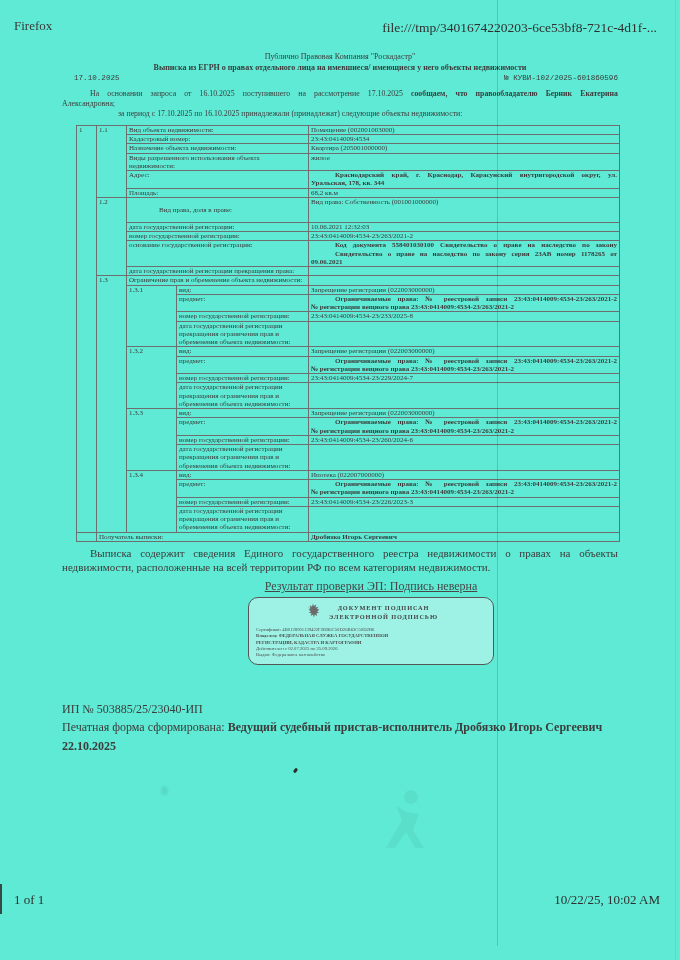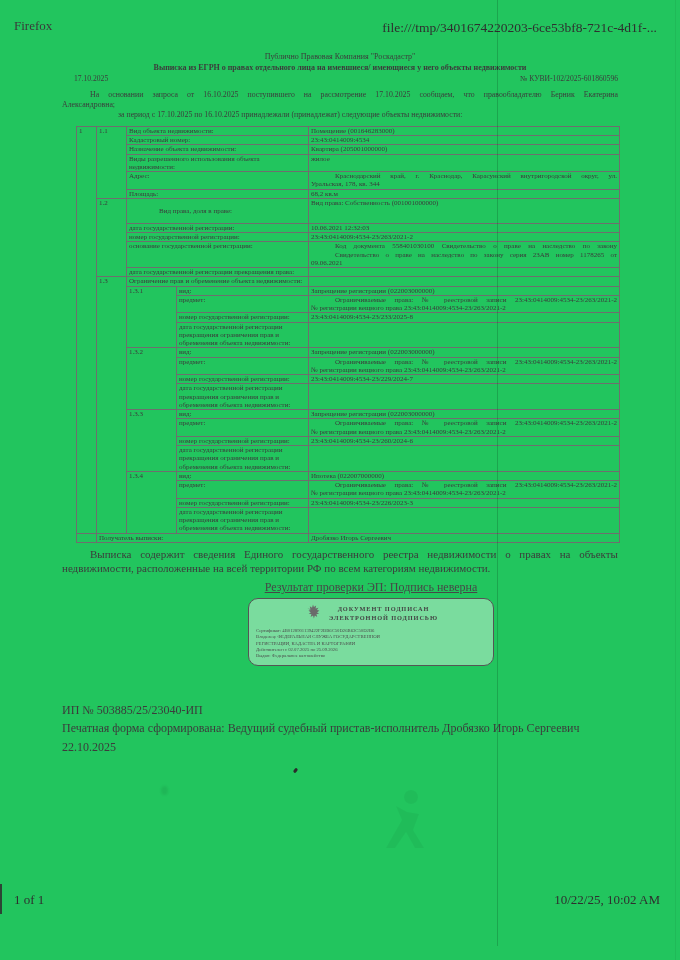--- a/index.html
+++ b/index.html
@@ -1,32 +1,32 @@
 <!DOCTYPE html>
 <html><head>
 <meta charset="utf-8">
 <style>
   html,body{margin:0;padding:0;}
   body{width:680px;height:960px;background:#f4f4f2;}
-  .page{position:relative;width:680px;height:960px;background:#22c55e;overflow:hidden;
+  .page{position:relative;width:680px;height:960px;background:#5eead4;overflow:hidden;
         font-family:"Liberation Serif","DejaVu Serif",serif;color:#3c3c3c;}
   
   .print-top-left{position:absolute;left:14px;top:18px;font-size:13px;color:#3a3a3a;}
   .print-top-right{position:absolute;right:23px;top:20px;font-size:13.5px;color:#2f2f2f;}
   .print-bottom-left{position:absolute;left:14px;top:892px;font-size:13px;color:#2f2f2f;}
   .print-bottom-right{position:absolute;right:20px;top:892px;font-size:13px;color:#2f2f2f;}
   
   .content{position:absolute;left:62px;top:52px;width:556px;}
   .org-line{text-align:center;font-size:8px;}
   .doc-title{text-align:center;font-size:8px;font-weight:bold;margin-top:2px;}
-  .meta-row{display:flex;justify-content:space-between;font-size:7.6px;margin-top:2px;padding-left:12px;}
+  .meta-row{display:flex;justify-content:space-between;font-size:7.6px;margin-top:2px;padding-left:12px;font-family:Liberation Mono, monospace;}
   .intro{margin-top:7px;font-size:7.8px;line-height:1.28;}
   .intro .l1{text-align:justify;text-align-last:justify;text-indent:28px;}
   .intro .l3{padding-left:56px;}
-  .b{font-weight:normal;}
+  .b{font-weight:bold;}
   
   table.egrn{margin-top:6px;margin-left:14px;border-collapse:collapse;width:544px;
              font-size:7px;line-height:1.18;table-layout:fixed;color:#3b3b3b;}
   table.egrn td{border:1px solid #6e6e6e;padding:0 2px;vertical-align:top;overflow:hidden;}
   td.num{vertical-align:middle;}
   td.val{text-align:left;}
   td.val .jl{text-align:justify;text-align-last:justify;padding-left:24px;}
   tr.tallrow td.lbl{vertical-align:middle;height:24px;padding-left:32px;}
   tr.tallrow td.val{vertical-align:top;}
   
@@ -78,21 +78,21 @@
           <col style="width:30px">
           <col style="width:50px">
           <col style="width:132px">
           <col>
       </colgroup>
       <tbody>
           <tr>
             <td class="num" rowspan="28">1</td>
             <td class="num" rowspan="6">1.1</td>
             <td class="lbl" colspan="2">Вид объекта недвижимости:</td>
-            <td class="val">Помещение (001646283000)</td>
+            <td class="val">Помещение (002001003000)</td>
           </tr>
           <tr>
             <td class="lbl" colspan="2">Кадастровый номер:</td>
             <td class="val">23:43:0414009:4534</td>
           </tr>
           <tr>
             <td class="lbl" colspan="2">Назначение объекта недвижимости:</td>
             <td class="val">Квартира (205001000000)</td>
           </tr>
           <tr>

